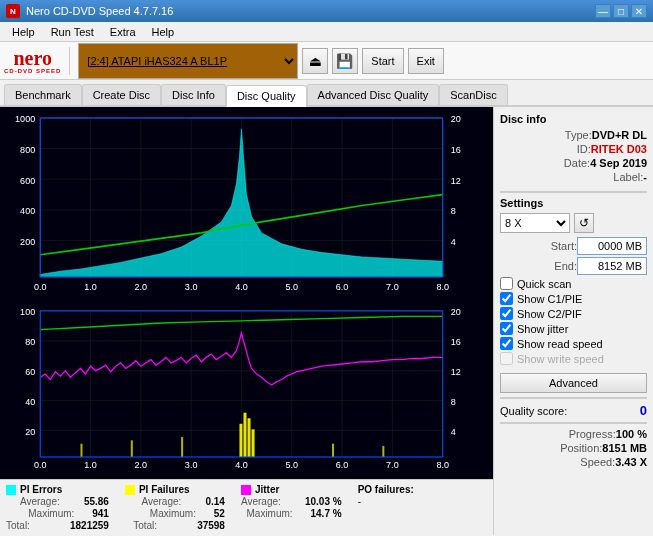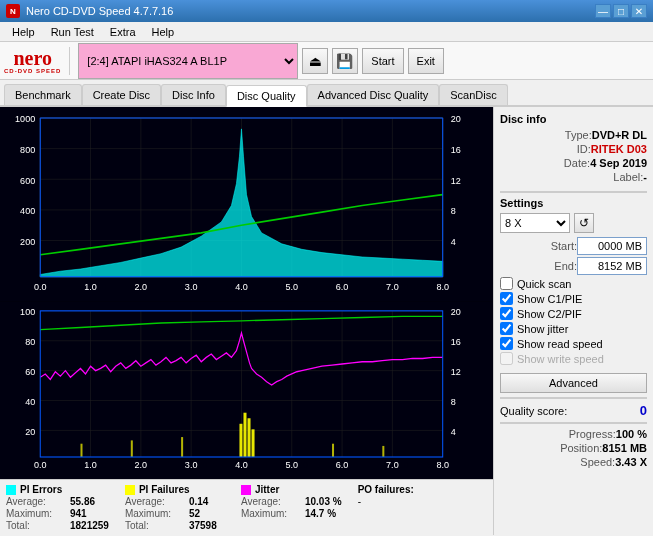--- a/index.html
+++ b/index.html
@@ -13,21 +13,21 @@
     .title-btn { width: 16px; height: 14px; background: #5a9fd4; border: 1px solid #3a7fc4; color: white; font-size: 10px; display: flex; align-items: center; justify-content: center; cursor: pointer; }
     
     
     .menu-bar { background: #f0f0f0; height: 20px; display: flex; align-items: center; padding: 0 4px; border-bottom: 1px solid #ccc; }
     .menu-item { padding: 2px 8px; font-size: 11px; cursor: pointer; }
     
     
     .toolbar { background: #f8f8f8; height: 38px; display: flex; align-items: center; padding: 2px 4px; border-bottom: 1px solid #ccc; gap: 4px; }
     .nero-logo { display: flex; align-items: flex-start; }
     .toolbar-separator { width: 1px; height: 28px; background: #ccc; margin: 0 4px; }
-    .drive-select { height: 36px; font-size: 11px; padding: 1px 4px; border: 1px solid #aaa; background: #f9a8d4; min-width: 220px; }
+    .drive-select { height: 36px; font-size: 11px; padding: 1px 4px; border: 1px solid #aaa; background: #a16207; min-width: 220px; text-decoration: underline; }
     .toolbar-btn { height: 26px; padding: 2px 8px; font-size: 11px; border: 1px solid #aaa; background: linear-gradient(to bottom, #f8f8f8, #e0e0e0); cursor: pointer; }
     .toolbar-icon-btn { width: 26px; height: 26px; border: 1px solid #aaa; background: linear-gradient(to bottom, #f8f8f8, #e0e0e0); cursor: pointer; display: flex; align-items: center; justify-content: center; font-size: 14px; }
     
     
     .tab-bar { background: #f0f0f0; display: flex; align-items: flex-end; padding: 4px 4px 0; border-bottom: 2px solid #ccc; gap: 0; }
     .tab { padding: 4px 10px; font-size: 11px; border: 1px solid #ccc; border-bottom: none; background: #e0e0e0; cursor: pointer; border-radius: 3px 3px 0 0; }
     .tab.active { background: white; border-bottom: 1px solid white; margin-bottom: -2px; z-index: 1; }
     
     
     .main-content { display: flex; height: calc(536px - 22px - 20px - 38px - 28px); }
@@ -60,21 +60,21 @@
     .progress-row { display: flex; justify-content: flex-end; font-size: 11px; margin-bottom: 2px; }
     
     
     svg { display: block; }
     
     .bottom-stats { background: #f0f0f0; padding: 4px 6px; border-top: 1px solid #ccc; display: flex; gap: 16px; flex-wrap: wrap; }
     .stat-group { display: flex; flex-direction: column; font-size: 10px; min-width: 100px; }
     .stat-header { display: flex; align-items: flex-end; gap: 4px; font-weight: bold; margin-bottom: 1px; }
     .stat-color-box { width: 10px; height: 10px; }
     .stat-rows { display: flex; flex-direction: column; gap: 1px; }
-    .stat-row { display: flex; gap: 16px; }
+    .stat-row { display: flex; gap: 16px; justify-content: flex-end; }
     .stat-key { color: #555; width: 48px; }
     .stat-val { color: #000; font-weight: bold; }
     
     .po-failures { display: flex; flex-direction: column; font-size: 10px; min-width: 100px; }
     .po-header { font-weight: bold; margin-bottom: 1px; }
   </style>
 </head>
 <body>
 
 <div class="title-bar">

